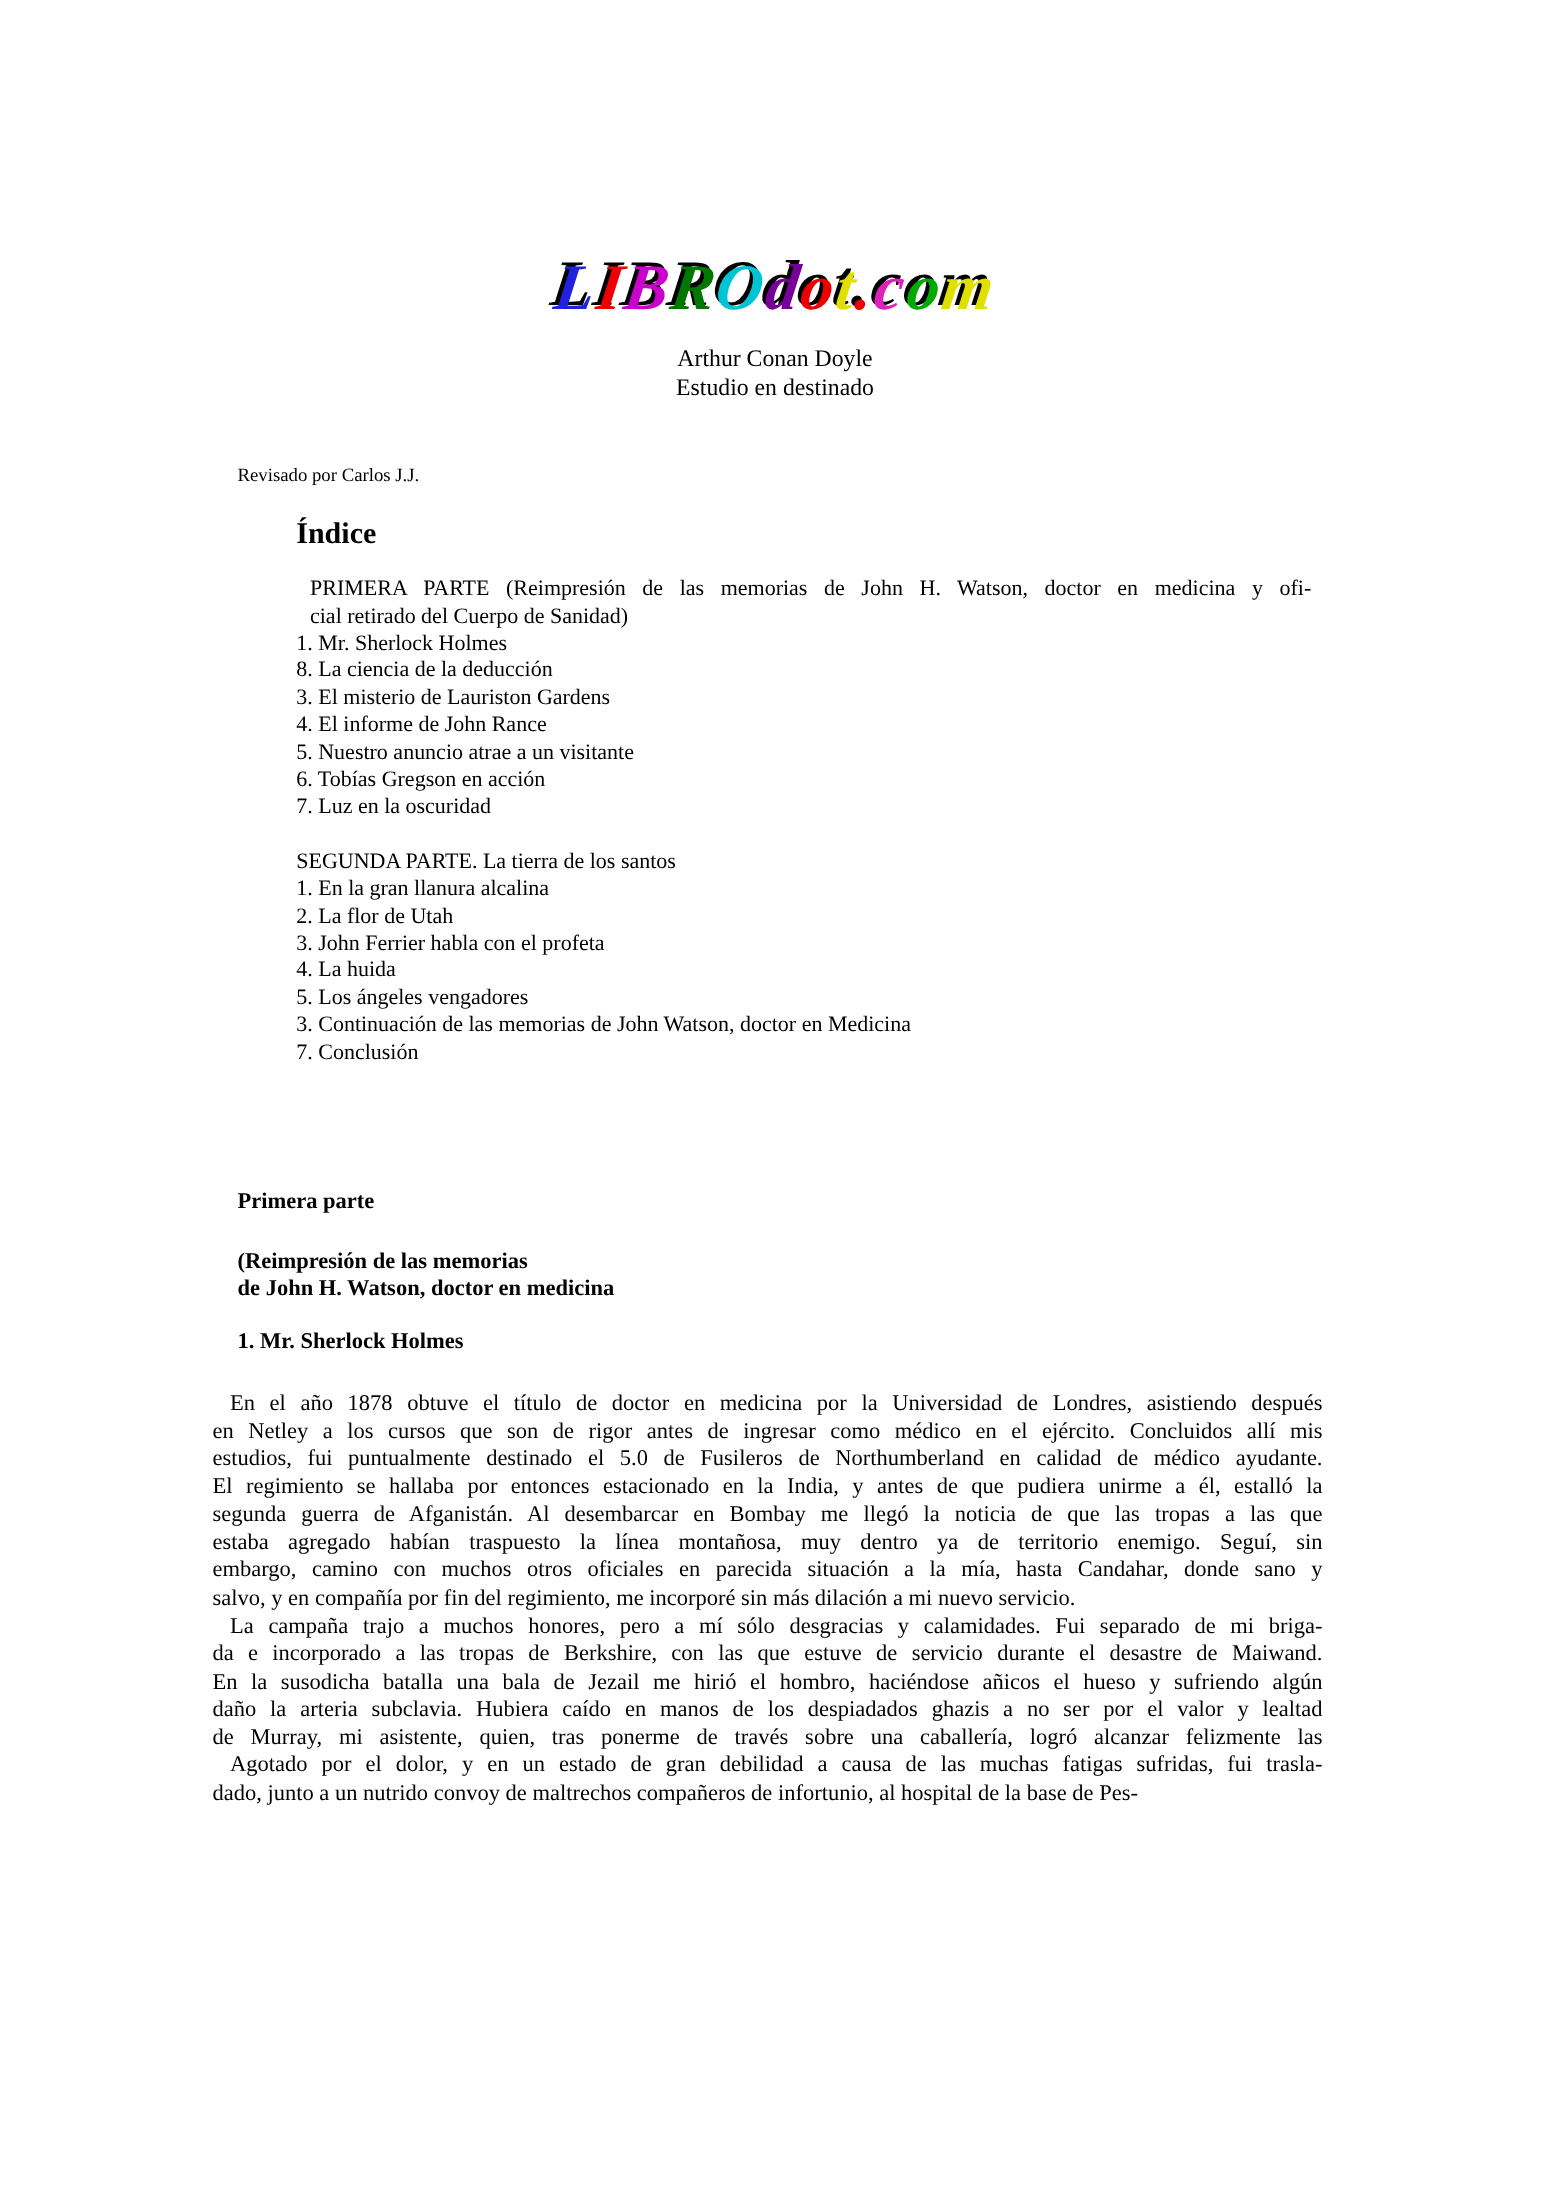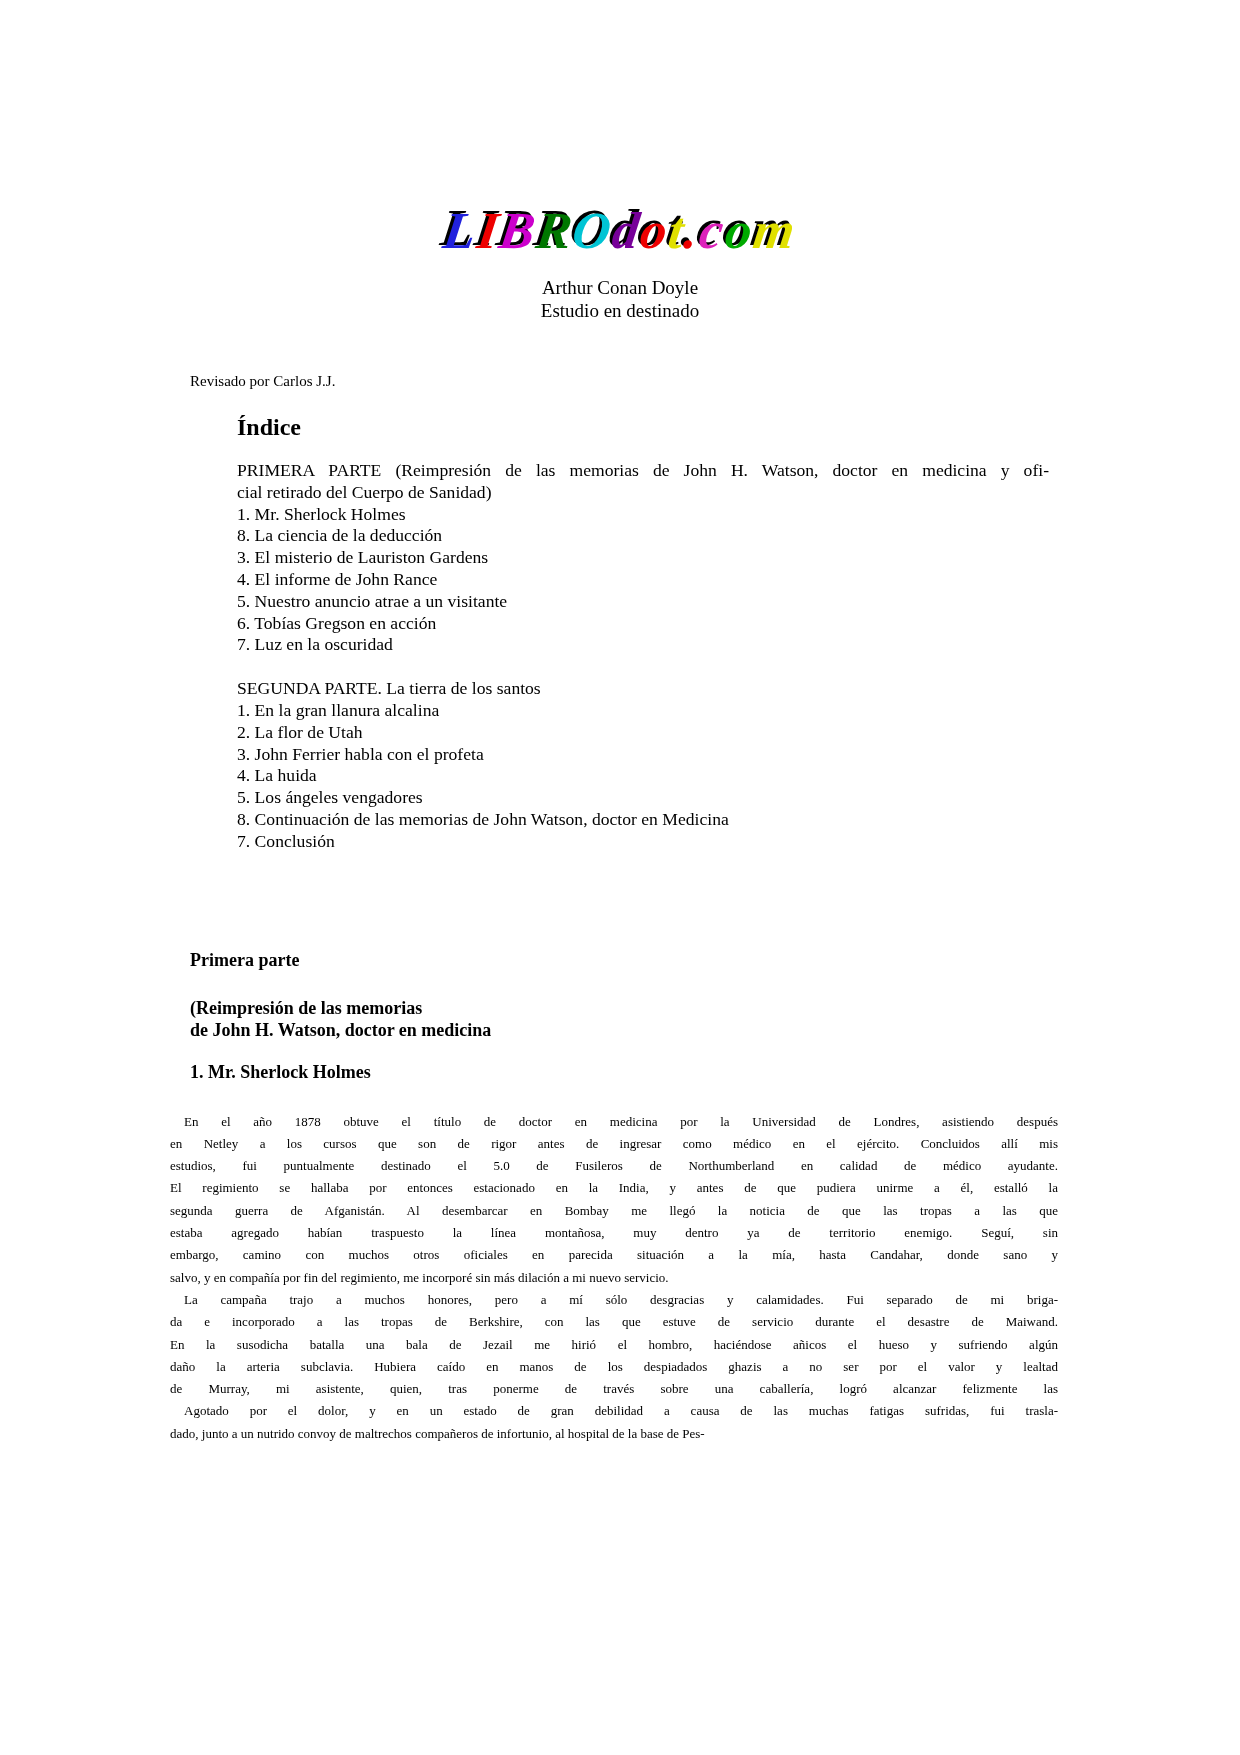--- a/index.html
+++ b/index.html
@@ -52,21 +52,21 @@
     line-height: 21.8px;
   }
   .toc-heading {
     font-weight: bold;
     font-size: 24px;
     margin-top: 26px;
     line-height: 22px;
   }
   .toc-part1-title { margin-top: 22px; }
   .toc-part2 { margin-top: 22px; }
-  .just { text-align: justify; text-align-last: justify; }
+  .just { text-align: justify; text-align-last: justify; margin-left: 11px; }
   .just.last { text-align: center; text-align-last: left; }
   
   .section {
     margin-left: 170px;
     width: 888px;
   }
   .part-heading {
     font-weight: bold;
     font-size: 18px;
     line-height: 22px;
@@ -79,21 +79,21 @@
     margin: 26px 0 0 20px;
   }
   .chapter-heading {
     font-weight: bold;
     font-size: 18px;
     line-height: 22px;
     margin: 20px 0 0 20px;
   }
   .body-text {
     margin-top: 28px;
-    font-size: 13px;
+    font-size: 18px;
     line-height: 22.3px;
   }
   .para .pl { text-align: justify; text-align-last: justify; }
   .para .pl.last { text-align-last: left; }
   .para .pl:first-child { text-indent: 14px; }
 </style>
 </head>
 <body>
 
 <div class="page">
@@ -126,21 +126,21 @@
     <div class="toc-part2">
       <div>
           <div class="last">SEGUNDA PARTE. La tierra de los santos</div>
         </div>
       <div>
           <div>1. En la gran llanura alcalina</div>
           <div>2. La flor de Utah</div>
           <div>3. John Ferrier habla con el profeta</div>
           <div>4. La huida</div>
           <div>5. Los ángeles vengadores</div>
-          <div>8. Continuación de las memorias de John Watson, doctor en Medicina</div>
+          <div>3. Continuación de las memorias de John Watson, doctor en Medicina</div>
           <div class="last">7. Conclusión</div>
         </div>
     </div>
   </div>
 
   <div class="section">
     <div class="part-heading">Primera parte</div>
 
     <div class="subtitle">
         <div>(Reimpresión de las memorias</div>

